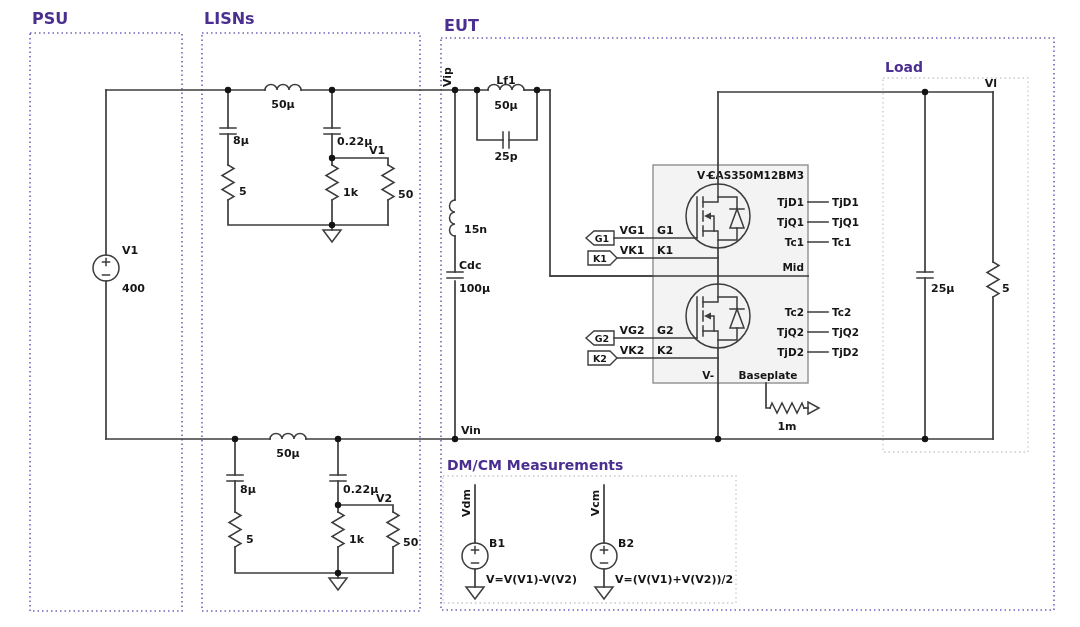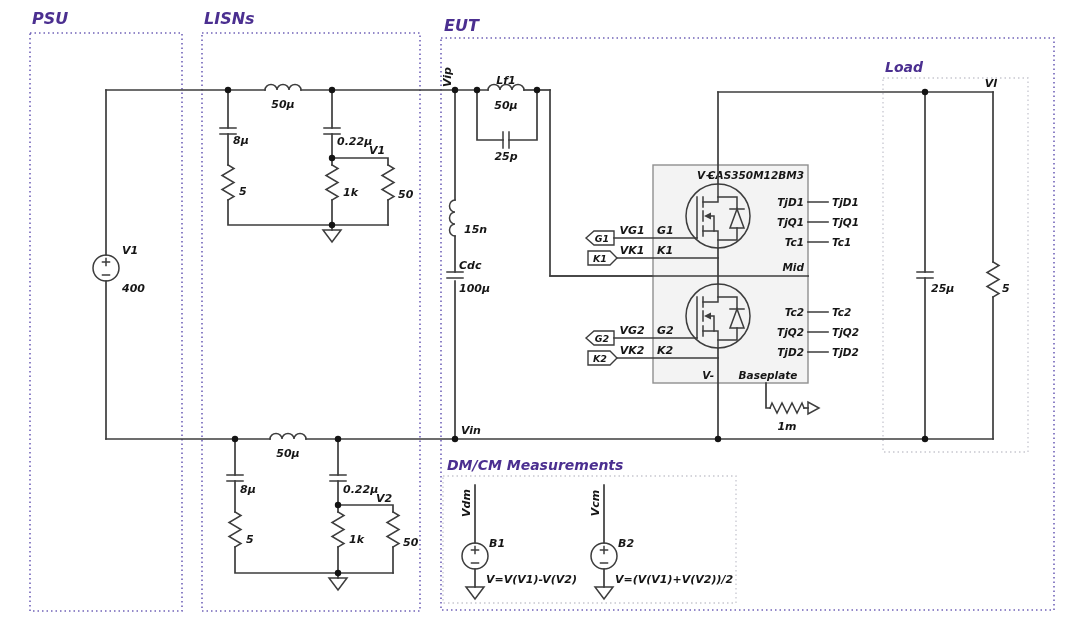--- a/index.html
+++ b/index.html
@@ -1,16 +1,16 @@
 <!DOCTYPE html>
 <html><head>
 <meta charset="utf-8">
 <style>
   html,body{margin:0;padding:0;background:#ffffff;}
-  .stage{position:relative;width:1080px;height:627px;background:#fff;overflow:hidden;font-style:italic;}
+  .stage{position:relative;width:1080px;height:627px;background:#fff;overflow:hidden;}
   svg{display:block;}
   .w{stroke:#3d3d3d;stroke-width:1.7;fill:none;stroke-linecap:square;}
   .c{stroke:#3d3d3d;stroke-width:1.5;fill:none;stroke-linecap:square;stroke-linejoin:miter;}
   .modbox{fill:#f3f3f3;stroke:#8f8f8f;stroke-width:1.4;}
   .tagshape{fill:#ffffff;stroke:#3d3d3d;stroke-width:1.4;}
   .boxp{fill:none;stroke:#7163b8;stroke-width:1.6;stroke-dasharray:1.5 3;}
   .boxg{fill:none;stroke:#c7c7d0;stroke-width:1.3;stroke-dasharray:1.5 3;}
   .dot{fill:#141414;stroke:none;}
   text{font-family:"DejaVu Sans","Liberation Sans",sans-serif;}
   .lbl{font-size:11px;font-weight:bold;fill:#161616;}

